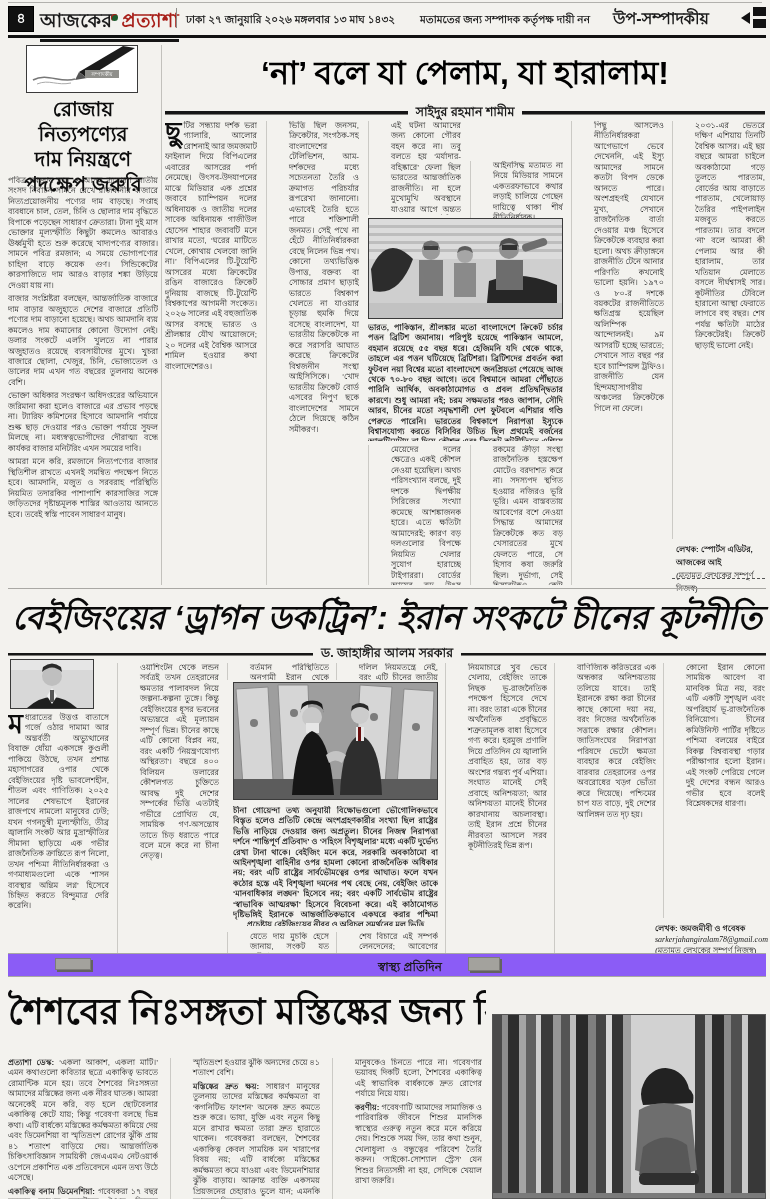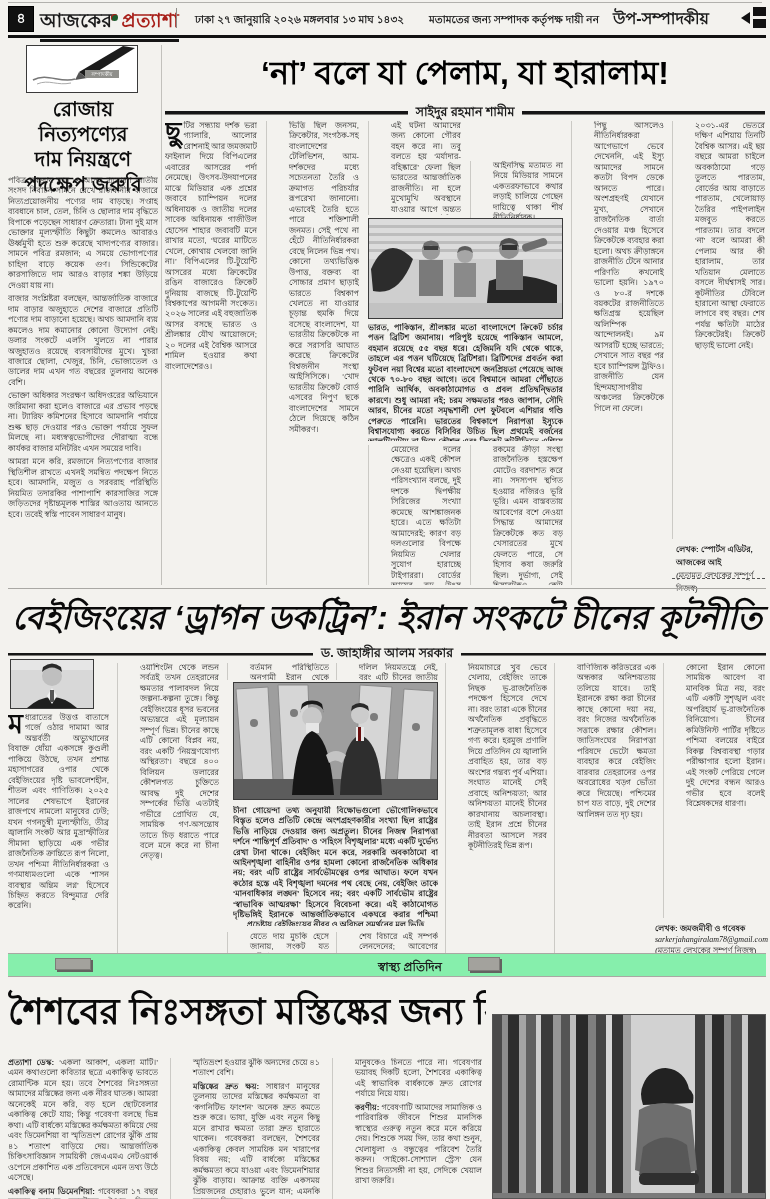--- a/index.html
+++ b/index.html
@@ -5,21 +5,21 @@
   html,body{margin:0;padding:0;background:#c9c8c4;}
   #page{position:relative;width:770px;height:1199px;margin:0 auto;background:#f3f2ee;
         font-family:"Liberation Sans",sans-serif;color:#1b1b1b;overflow:hidden;
         border-right:1px solid #9a9995;}
   .abs{position:absolute;}
   
   .pagebox{background:#111;color:#fff;font-weight:bold;font-size:14px;display:flex;align-items:center;justify-content:center;border:1px solid #000;}
   .logo{font-weight:bold;font-size:19px;letter-spacing:.5px;border-bottom:3px solid #161616;padding-bottom:1px;white-space:nowrap;}
   .logo .red{color:#a8201a;margin-left:3px;}
   .flagdot{display:inline-block;width:7px;height:7px;background:#1e5c2e;border-radius:50%;margin:0 1px 6px -2px;box-shadow:inset 1px 1px 0 #a8201a;}
-  .dateline,.disclaimer{font-size:10.5px;font-weight:bold;color:#222;white-space:nowrap;margin-left:9px;}
+  .dateline,.disclaimer{font-size:10.5px;font-weight:bold;color:#222;white-space:nowrap;}
   .sectiontitle{font-size:16px;font-weight:bold;white-space:nowrap;}
   .hdrdiv{width:1px;background:#8c8b87;}
   .blk{background:#111;}
   .rule{background:#111;}
   
   .h-ed{font-size:20px;line-height:25px;font-weight:bold;text-align:center;color:#0c0c0c;}
   .h-main{font-size:32px;font-weight:bold;text-align:center;white-space:nowrap;color:#000000;}
   .h-china{font-size:33px;font-weight:bold;text-align:center;white-space:nowrap;color:#0a0a0a;}
   .h-health{font-size:36px;font-weight:bold;white-space:nowrap;color:#0a0a0a;}
   .byline{display:flex;align-items:center;gap:8px;}
@@ -28,21 +28,21 @@
   
   .col{font-size:8px;line-height:1.31;text-align:justify;overflow:hidden;color:#262626;word-spacing:-.3px;}
   .col p{margin:0 0 3px;}
   .vl{border-left:1px solid #cbcac5;padding-left:22px;box-sizing:border-box;}
   .dc{float:left;font-size:27px;line-height:23px;font-weight:bold;padding:0 2px 0 0;color:#0d0d0d;}
   .caption{font-size:8px;font-weight:bold;line-height:1.3;text-align:justify;text-align-last:center;overflow:hidden;color:#1f1f1f;}
   .note{font-size:8px;font-weight:bold;}
   .note .em{font-style:italic;font-family:"Liberation Serif",serif;font-weight:normal;}
   .photo{border:1px solid #3a3a3a;background:#cfcfcf;overflow:hidden;box-sizing:border-box;}
   .dashed{border-top:1px dashed #555;}
-  .hbar{background:#86efac;border-top:1px solid #a9a8a3;border-bottom:1px solid #a9a8a3;}
+  .hbar{background:#8b5cf6;border-top:1px solid #a9a8a3;border-bottom:1px solid #a9a8a3;}
   .hbar .lbl{font-size:12px;font-weight:bold;}
   .box3d{background:#a3a29d;box-shadow:2px 2px 0 #636360;border:1px solid #7d7c78;}
   svg text{font-family:"Liberation Sans",sans-serif;}
 </style>
 </head>
 <body>
 
 <div id="page">
 
   <div class="abs" style="left:8px;top:2px;width:754px;height:1px;background:#b2b1ad;"></div>

